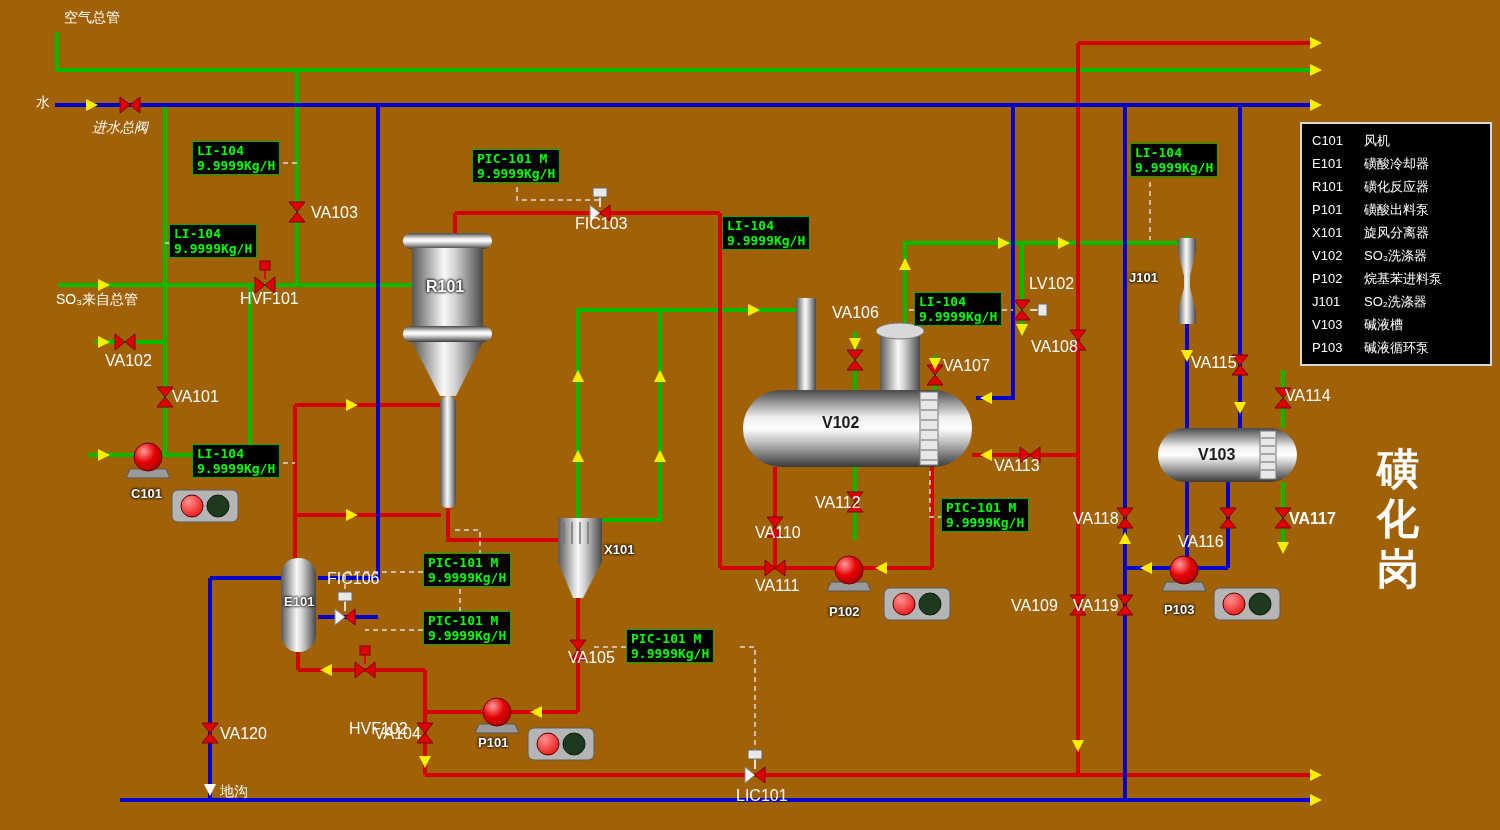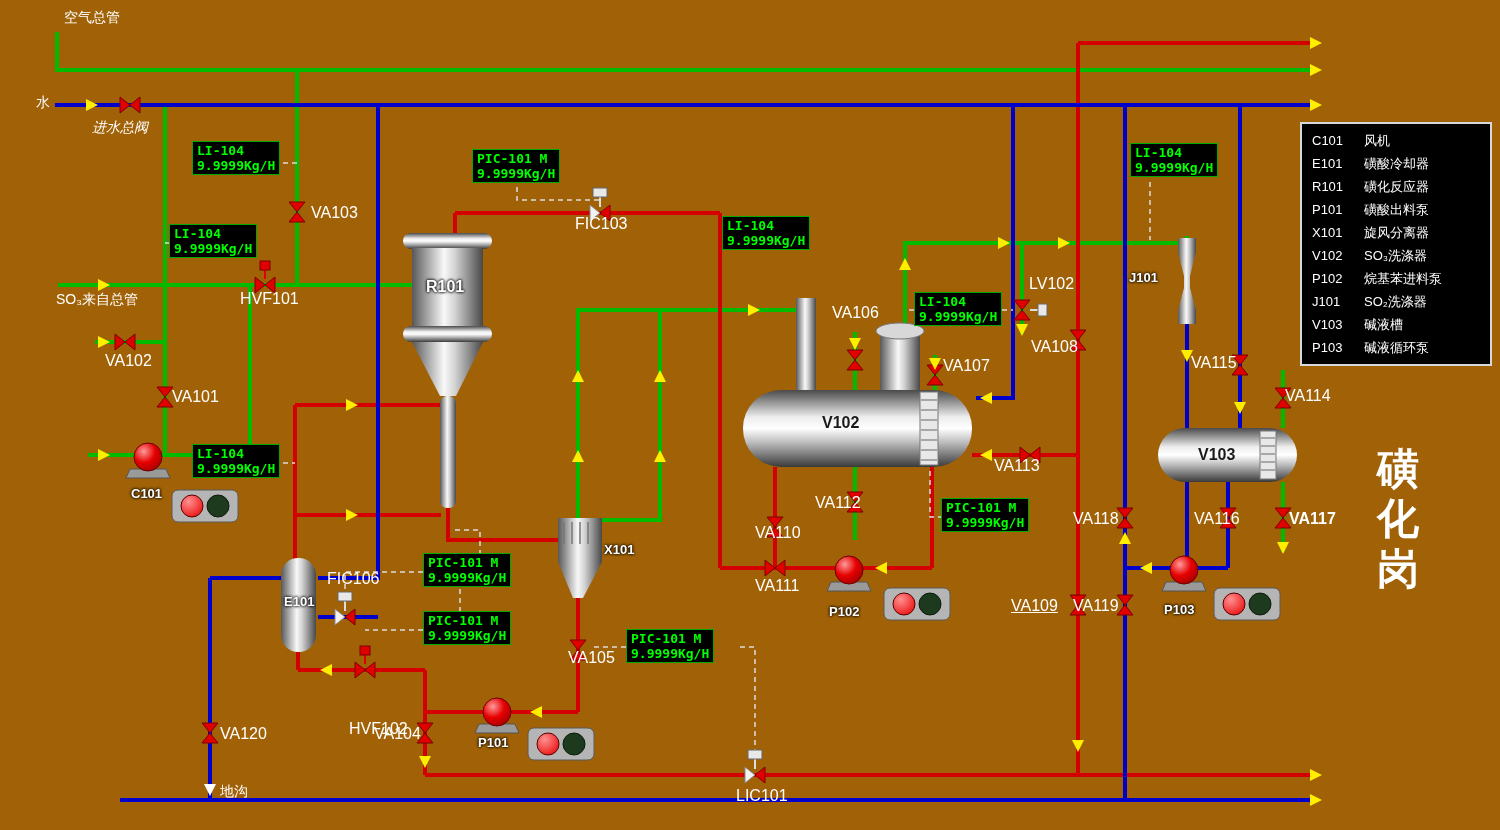--- a/index.html
+++ b/index.html
@@ -373,28 +373,28 @@
 <div class="eq" style="left:1164px;top:602px;">P103</div>
 
 <div class="lbl" style="left:172px;top:389px;">VA101</div>
 <div class="lbl" style="left:105px;top:353px;">VA102</div>
 <div class="lbl" style="left:311px;top:205px;">VA103</div>
 <div class="lbl" style="left:374px;top:726px;">VA104</div>
 <div class="lbl" style="left:526px;top:650px;margin-left:42px;">VA105</div>
 <div class="lbl" style="left:832px;top:305px;">VA106</div>
 <div class="lbl" style="left:943px;top:358px;">VA107</div>
 <div class="lbl" style="left:1031px;top:339px;">VA108</div>
-<div class="lbl" style="left:1011px;top:598px;text-decoration:underline;">VA109</div>
+<div class="lbl" style="left:1011px;top:598px;">VA109</div>
 <div class="lbl" style="left:755px;top:525px;">VA110</div>
 <div class="lbl" style="left:755px;top:578px;">VA111</div>
 <div class="lbl" style="left:815px;top:495px;">VA112</div>
 <div class="lbl" style="left:994px;top:458px;">VA113</div>
 <div class="lbl" style="left:1285px;top:388px;">VA114</div>
 <div class="lbl" style="left:1191px;top:355px;">VA115</div>
-<div class="lbl" style="left:1178px;top:511px;margin-left:16px;">VA116</div>
+<div class="lbl" style="left:1178px;top:534px;">VA116</div>
 <div class="lbl" style="left:1289px;top:511px;font-weight:bold;">VA117</div>
 <div class="lbl" style="left:1073px;top:511px;">VA118</div>
 <div class="lbl" style="left:1073px;top:598px;">VA119</div>
 <div class="lbl" style="left:220px;top:726px;">VA120</div>
 <div class="lbl" style="left:240px;top:291px;">HVF101</div>
 <div class="lbl" style="left:349px;top:681px;margin-top:40px;">HVF102</div>
 <div class="lbl" style="left:575px;top:216px;">FIC103</div>
 <div class="lbl" style="left:327px;top:571px;">FIC106</div>
 <div class="lbl" style="left:736px;top:788px;">LIC101</div>
 <div class="lbl" style="left:1029px;top:276px;">LV102</div>

